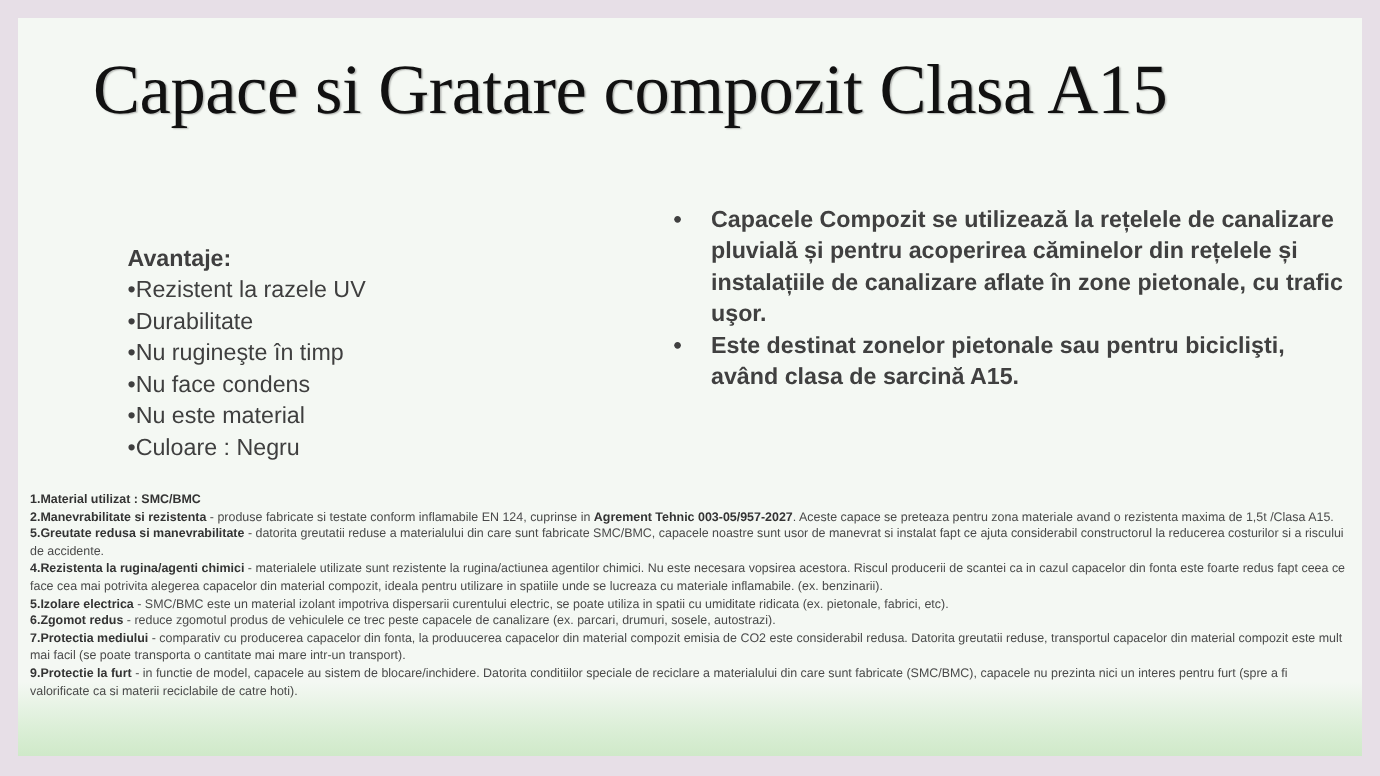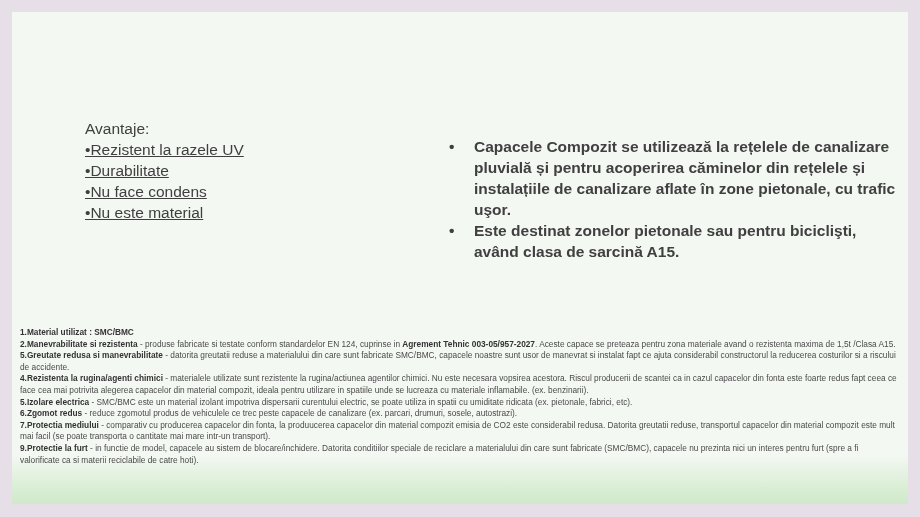--- a/index.html
+++ b/index.html
@@ -38,25 +38,25 @@
     .adv {
       position: absolute;
       left: 73px;
       top: 106px;
       width: 300px;
       color: #3f3f3f;
       font-size: 15.5px;
       line-height: 21px;
     }
     .adv .adv-head {
-      font-weight: normal;
+      font-weight: bold;
+      margin-top: 44px;
     }
     .adv .adv-item {
       white-space: nowrap;
-      text-decoration: underline;
     }
     .desc {
       position: absolute;
       left: 435px;
       top: 124px;
       width: 450px;
       color: #404040;
       font-size: 15.5px;
       font-weight: bold;
       line-height: 21px;
@@ -89,46 +89,49 @@
     .details b {
       color: #333333;
       text-align: center;
     }
   </style>
 </head>
 <body>
 
 <div class="slide">
 
+  <div class="title">Capace si Gratare compozit Clasa A15</div>
 
   <div class="adv">
     <div class="adv-head">Avantaje:</div>
     <div class="adv-item">•Rezistent la razele UV</div>
     <div class="adv-item">•Durabilitate</div>
+    <div class="adv-item">•Nu rugineşte în timp</div>
     <div class="adv-item">•Nu face condens</div>
     <div class="adv-item">•Nu este material</div>
+    <div class="adv-item">•Culoare : Negru</div>
   </div>
 
   <ul class="desc">
     <li>
       <span class="bullet">•</span>
       <span>Capacele Compozit se utilizează la rețelele de canalizare pluvială și pentru acoperirea căminelor din rețelele și instalațiile de canalizare aflate în zone pietonale, cu trafic uşor.</span>
     </li>
     <li>
       <span class="bullet">•</span>
       <span>Este destinat zonelor pietonale sau pentru biciclişti, având clasa de sarcină A15.</span>
     </li>
   </ul>
 
   <div class="details">
     <p>
       <b>1.Material utilizat : SMC/BMC</b>
     </p>
     <p>
-      <b>2.Manevrabilitate si rezistenta</b><span> - produse fabricate si testate conform standardelor EN 124, cuprinse in </span><b>Agrement Tehnic 003-05/957-2027</b><span>. Aceste capace se preteaza pentru zona materiale avand o rezistenta maxima de 1,5t /Clasa A15.</span>
+      <b>2.Manevrabilitate si rezistenta</b><span> - produse fabricate si testate conform inflamabile EN 124, cuprinse in </span><b>Agrement Tehnic 003-05/957-2027</b><span>. Aceste capace se preteaza pentru zona materiale avand o rezistenta maxima de 1,5t /Clasa A15.</span>
     </p>
     <p>
       <b>5.Greutate redusa si manevrabilitate</b><span> - datorita greutatii reduse a materialului din care sunt fabricate SMC/BMC, capacele noastre sunt usor de manevrat si instalat fapt ce ajuta considerabil constructorul la reducerea costurilor si a riscului de accidente.</span>
     </p>
     <p>
       <b>4.Rezistenta la rugina/agenti chimici</b><span> - materialele utilizate sunt rezistente la rugina/actiunea agentilor chimici. Nu este necesara vopsirea acestora. Riscul producerii de scantei ca in cazul capacelor din fonta este foarte redus fapt ceea ce face cea mai potrivita alegerea capacelor din material compozit, ideala pentru utilizare in spatiile unde se lucreaza cu materiale inflamabile. (ex. benzinarii).</span>
     </p>
     <p>
       <b>5.Izolare electrica</b><span> - SMC/BMC este un material izolant impotriva dispersarii curentului electric, se poate utiliza in spatii cu umiditate ridicata (ex. pietonale, fabrici, etc).</span>
     </p>

